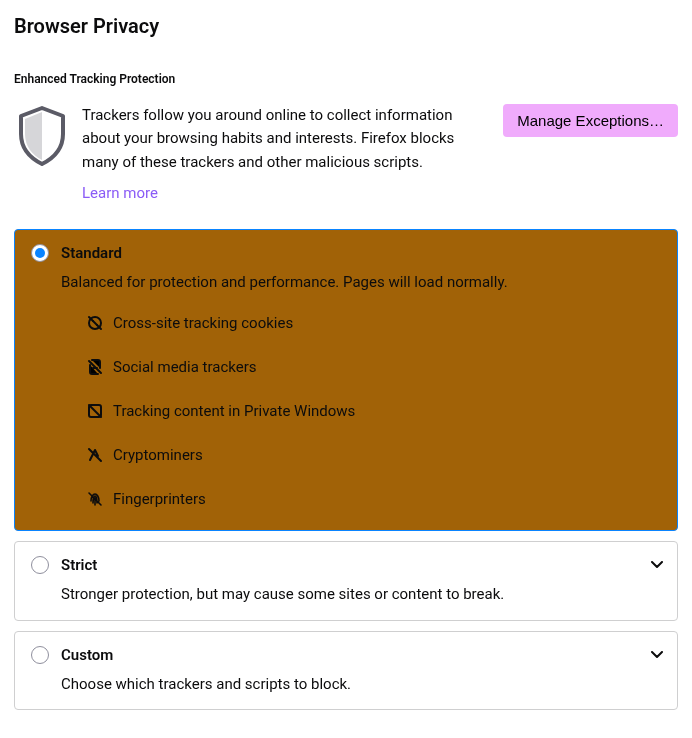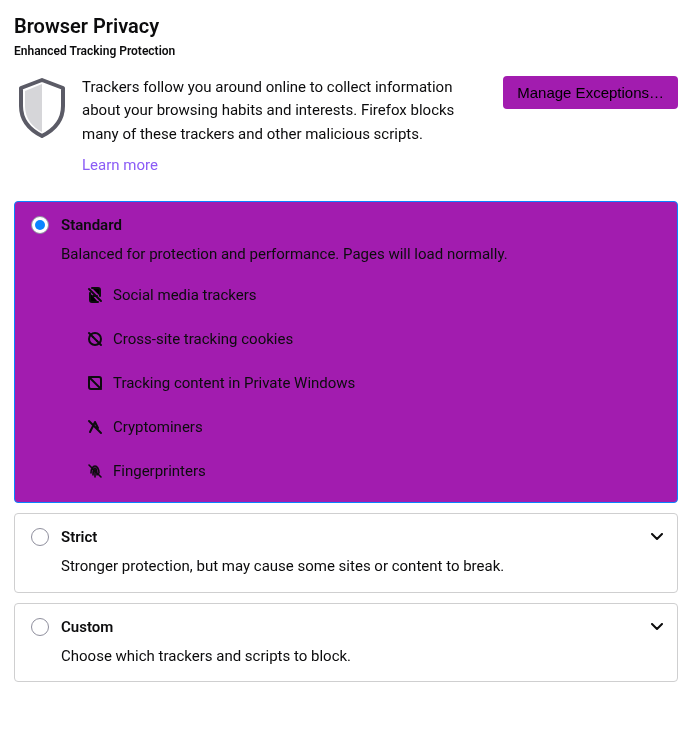--- a/index.html
+++ b/index.html
@@ -7,21 +7,21 @@
       font-family: -apple-system, BlinkMacSystemFont, "Segoe UI", Roboto, sans-serif;
       font-size: 15px;
       color: #0c0c0d;
       background: #fff;
       width: 692px;
       padding: 14px;
     }
     .page-title {
       font-size: 20px;
       font-weight: 600;
-      margin-bottom: 6px;
+      margin-bottom: 34px;
     }
     .section-title {
       font-size: 12px;
       font-weight: 600;
       margin-bottom: 18px;
     }
     .intro-row {
       display: flex;
       align-items: flex-start;
       gap: 12px;
@@ -38,37 +38,37 @@
       flex: 1;
       line-height: 1.55;
     }
     .intro-text p { margin-bottom: 8px; }
     .learn-more {
       color: #8b5cf6;
       text-decoration: none;
       cursor: pointer;
     }
     .manage-btn {
-      background: #a21caf;
+      background: #f0abfc;
       border: none;
       border-radius: 4px;
       padding: 8px 14px;
       font-size: 15px;
       cursor: pointer;
       white-space: nowrap;
     }
     .option-card {
       border: 1px solid #cfcfd0;
       border-radius: 4px;
       margin-bottom: 10px;
       padding: 14px 16px;
       position: relative;
     }
     .option-card.selected {
-      background: #a21caf;
+      background: #a16207;
       border-color: #0a84ff;
       margin-top: 19px;
     }
     .option-header {
       display: flex;
       align-items: center;
       gap: 12px;
       cursor: pointer;
     }
     .radio {
@@ -149,35 +149,35 @@
 <div class="option-card selected">
   <div class="option-header">
     <span class="radio checked"></span>
     <span class="option-name">Standard</span>
   </div>
   <div class="option-desc">Balanced for protection and performance. Pages will load normally.</div>
   <ul class="tracker-list">
     <li>
       <span class="li-icon">
         <svg width="16" height="16" viewBox="0 0 16 16">
-            <path d="M2 2 L14 14 M5 1 L11 1 C12 1 13 2 13 3 L13 9 M3 6 L3 13 C3 14 4 15 5 15 L11 15 M6 9 L10 9" stroke="#0c0c0d" stroke-width="2" stroke-linecap="round"></path>
-          </svg>
-      </span>
-      <span>Social media trackers</span>
-    </li>
-    <li>
-      <span class="li-icon">
-        <svg width="16" height="16" viewBox="0 0 16 16">
             <circle cx="8" cy="8" r="6" stroke="#0c0c0d" stroke-width="2" fill="none"></circle>
             <path d="M2 2 L14 14" stroke="#0c0c0d" stroke-width="2" stroke-linecap="round"></path>
             <circle cx="6" cy="6" r="1" fill="#0c0c0d"></circle>
             <circle cx="10" cy="10" r="1" fill="#0c0c0d"></circle>
           </svg>
       </span>
       <span>Cross-site tracking cookies</span>
+    </li>
+    <li>
+      <span class="li-icon">
+        <svg width="16" height="16" viewBox="0 0 16 16">
+            <path d="M2 2 L14 14 M5 1 L11 1 C12 1 13 2 13 3 L13 9 M3 6 L3 13 C3 14 4 15 5 15 L11 15 M6 9 L10 9" stroke="#0c0c0d" stroke-width="2" stroke-linecap="round"></path>
+          </svg>
+      </span>
+      <span>Social media trackers</span>
     </li>
     <li>
       <span class="li-icon">
         <svg width="16" height="16" viewBox="0 0 16 16">
             <rect x="2" y="2" width="12" height="12" rx="2" stroke="#0c0c0d" stroke-width="2" fill="none"></rect>
             <path d="M2 2 L14 14" stroke="#0c0c0d" stroke-width="2" stroke-linecap="round"></path>
           </svg>
       </span>
       <span>Tracking content in Private Windows</span>
     </li>

